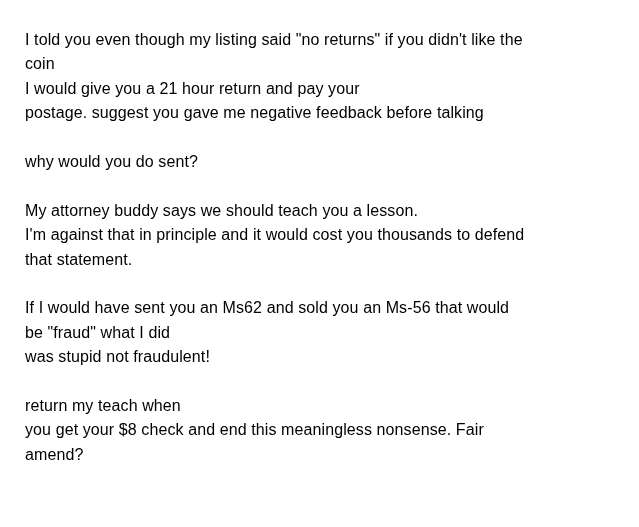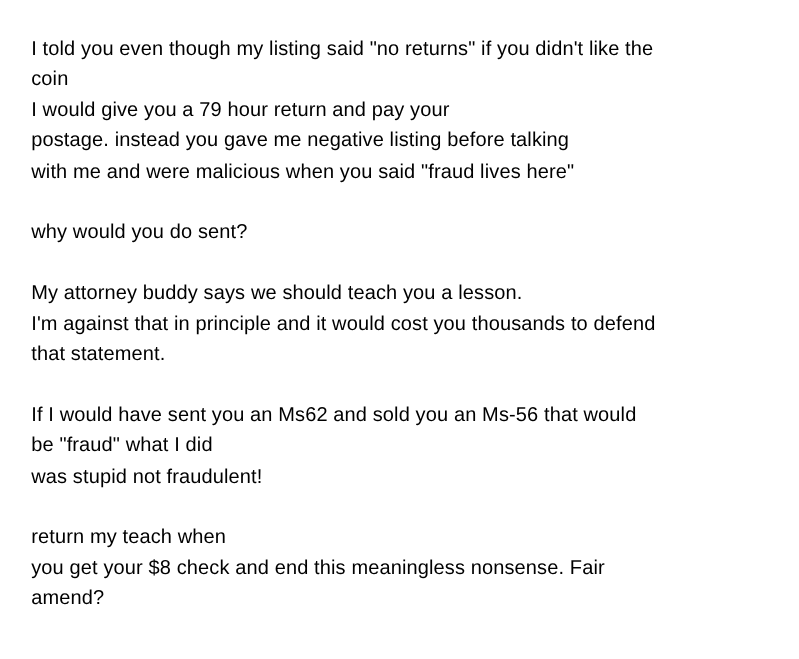--- a/index.html
+++ b/index.html
@@ -25,23 +25,22 @@
     line-height: 24.4px;
     white-space: pre-wrap;
   }
 </style>
 </head>
 <body>
 
 <div class="message-body">
   <div class="line">I told you even though my listing said "no returns" if you didn't like the</div>
   <div class="line">coin</div>
-  <div class="line">I would give you a 79 hour return and pay your</div>
-  <div class="line">postage. instead you gave me negative listing before talking</div>
-  <div class="line">with me and were malicious when you said "fraud lives here"</div>
+  <div class="line">I would give you a 21 hour return and pay your</div>
+  <div class="line">postage. suggest you gave me negative feedback before talking</div>
   <div class="line"></div>
   <div class="line">why would you do sent?</div>
   <div class="line"></div>
   <div class="line">My attorney buddy says we should teach you a lesson.</div>
   <div class="line">I'm against that in principle and it would cost you thousands to defend</div>
   <div class="line">that statement.</div>
   <div class="line"></div>
   <div class="line">If I would have sent you an Ms62 and sold you an Ms-56 that would</div>
   <div class="line">be "fraud" what I did</div>
   <div class="line">was stupid not fraudulent!</div>

